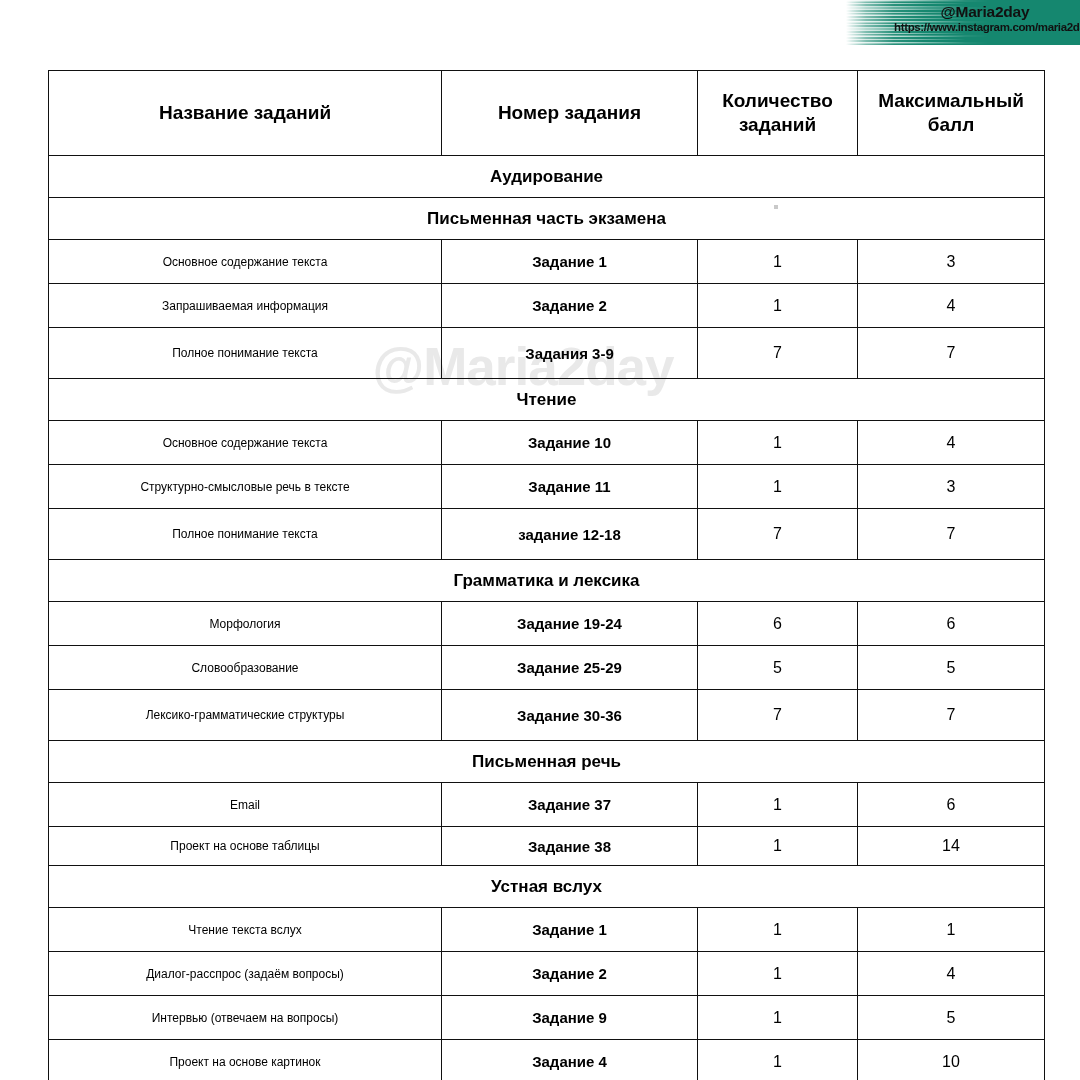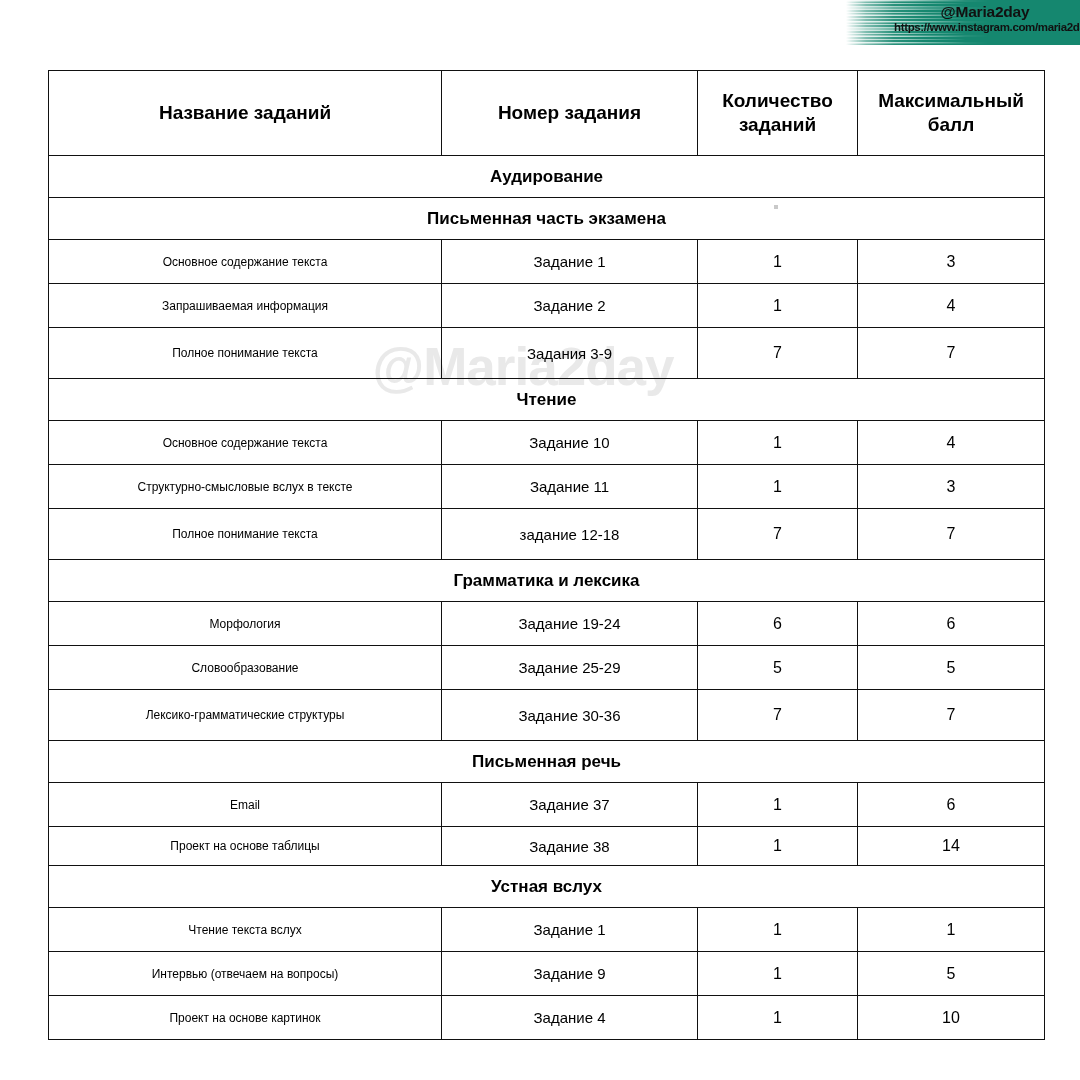--- a/index.html
+++ b/index.html
@@ -163,21 +163,21 @@
   
   tr.data-row td {
     height: 43px;
   }
   tr.data-row td.cell-name {
     font-size: 12px;
     font-weight: normal;
   }
   tr.data-row td.cell-num {
     font-size: 15px;
-    font-weight: normal;
+    font-weight: bold;
   }
   tr.data-row td.cell-count,
   tr.data-row td.cell-score {
     font-size: 16px;
     font-weight: normal;
   }
   
   tr.data-row.tall td { height: 50px; }
   tr.data-row.short td { height: 38px; margin-top: 32px; }
 </style>
@@ -240,21 +240,21 @@
       <tr class="section-row">
         <td colspan="4">Чтение</td>
       </tr>
       <tr class="data-row">
         <td class="cell-name">Основное содержание текста</td>
         <td class="cell-num">Задание 10</td>
         <td class="cell-count">1</td>
         <td class="cell-score">4</td>
       </tr>
       <tr class="data-row">
-        <td class="cell-name">Структурно-смысловые вслух в тексте</td>
+        <td class="cell-name">Структурно-смысловые речь в тексте</td>
         <td class="cell-num">Задание 11</td>
         <td class="cell-count">1</td>
         <td class="cell-score">3</td>
       </tr>
       <tr class="data-row tall">
         <td class="cell-name">Полное понимание текста</td>
         <td class="cell-num">задание 12-18</td>
         <td class="cell-count">7</td>
         <td class="cell-score">7</td>
       </tr>
@@ -297,20 +297,26 @@
       <tr class="section-row">
         <td colspan="4">Устная вслух</td>
       </tr>
       <tr class="data-row">
         <td class="cell-name">Чтение текста вслух</td>
         <td class="cell-num">Задание 1</td>
         <td class="cell-count">1</td>
         <td class="cell-score">1</td>
       </tr>
       <tr class="data-row">
+        <td class="cell-name">Диалог-расспрос (задаём вопросы)</td>
+        <td class="cell-num">Задание 2</td>
+        <td class="cell-count">1</td>
+        <td class="cell-score">4</td>
+      </tr>
+      <tr class="data-row">
         <td class="cell-name">Интервью (отвечаем на вопросы)</td>
         <td class="cell-num">Задание 9</td>
         <td class="cell-count">1</td>
         <td class="cell-score">5</td>
       </tr>
       <tr class="data-row">
         <td class="cell-name">Проект на основе картинок</td>
         <td class="cell-num">Задание 4</td>
         <td class="cell-count">1</td>
         <td class="cell-score">10</td>

